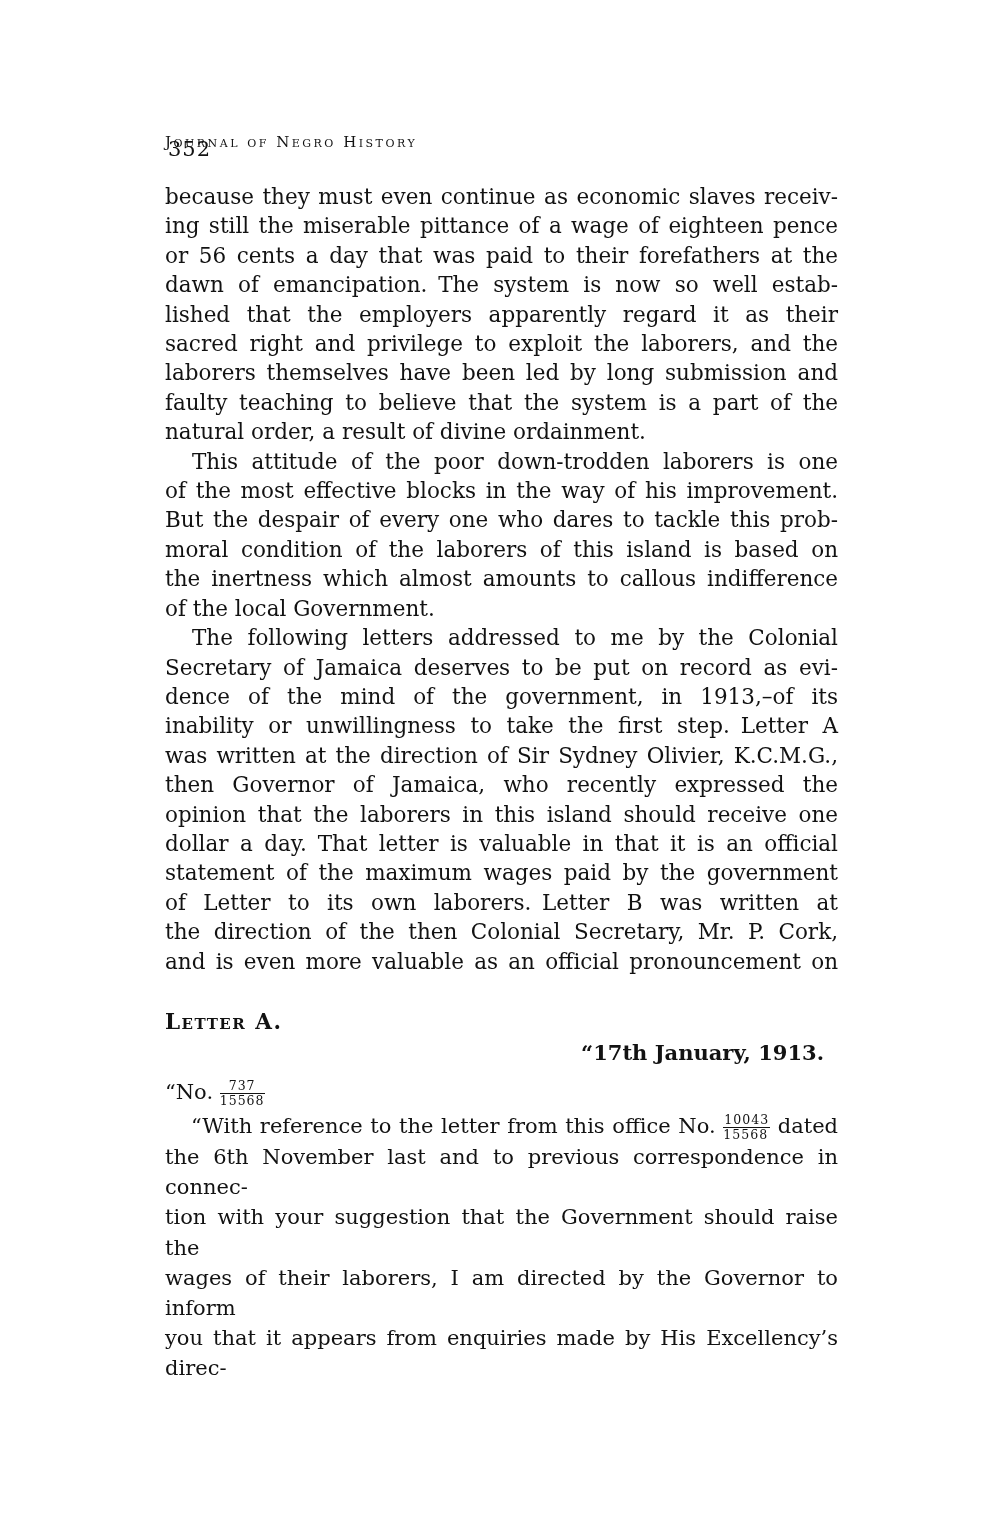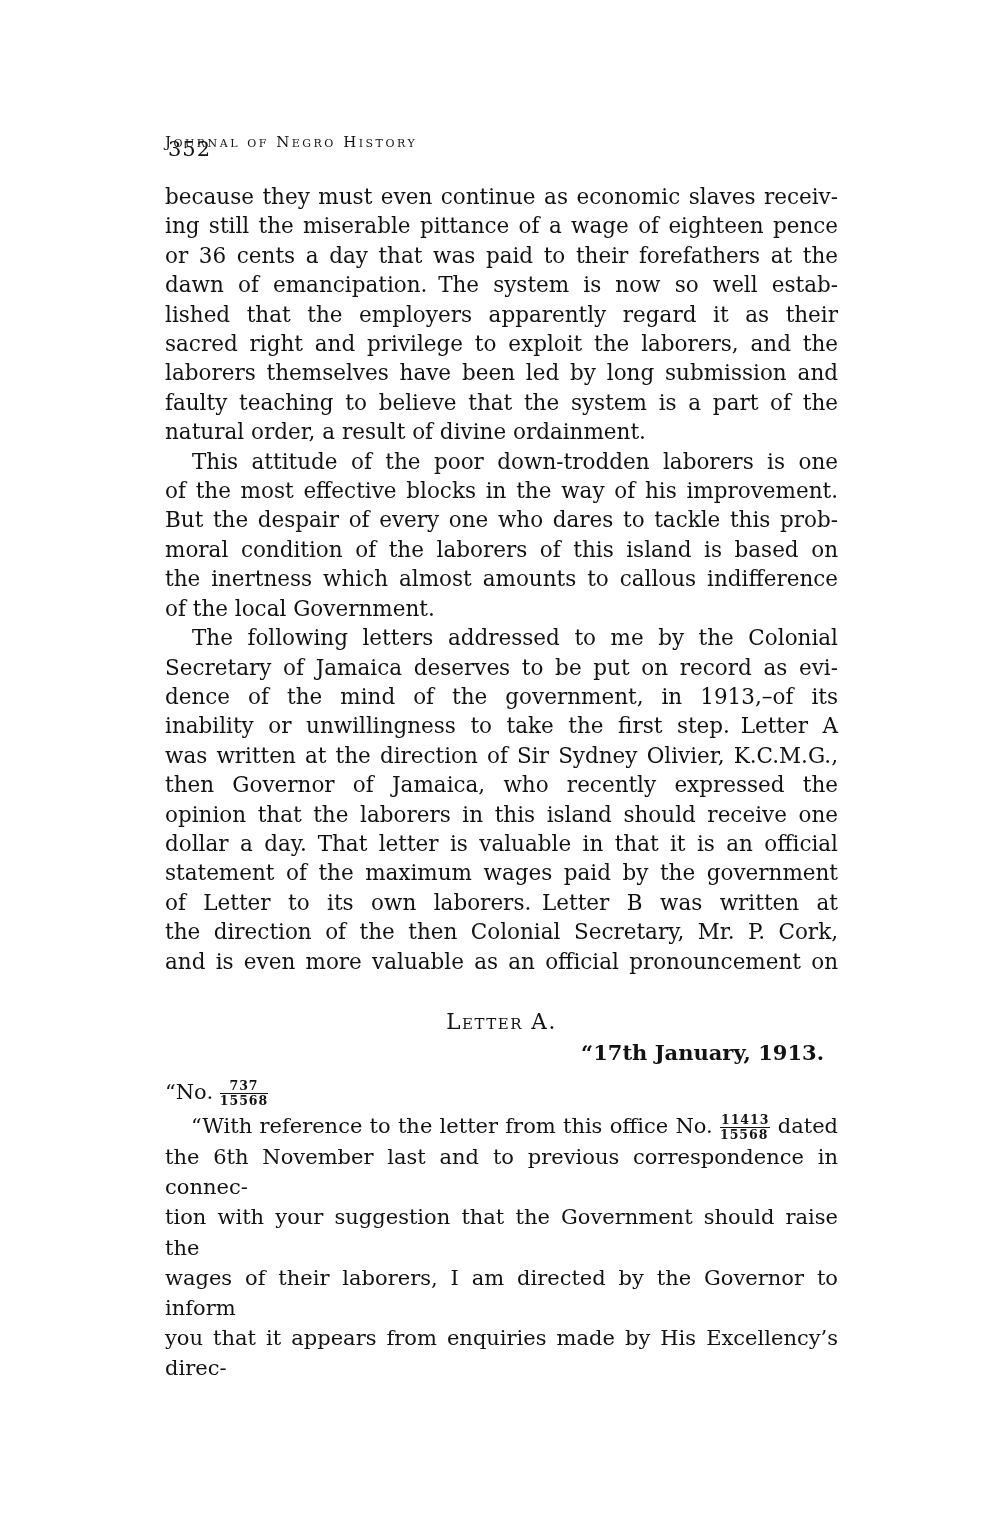--- a/index.html
+++ b/index.html
@@ -50,25 +50,26 @@
     white-space: nowrap_off;
   }
   .line.last {
     text-align-last: left;
   }
   .line.indent {
     padding-left: 27px;
   }
   .letter-heading {
     margin-top: 31px;
-    text-align: center;
+    text-align: left;
     font-variant-caps: small-caps;
     font-size: 21.5px;
     letter-spacing: 1.5px;
     line-height: 30px;
+    font-weight: bold;
   }
   .letter-date {
     text-align: right;
     padding-right: 14px;
     font-size: 21px;
     line-height: 29px;
     margin-top: 1px;
     font-weight: bold;
   }
   .letter-ref {
@@ -84,21 +85,20 @@
   .letter-body .line.indent {
     padding-left: 26px;
   }
   .frac {
     display: inline-block;
     vertical-align: -0.5em;
     text-align: center;
     font-size: 12.5px;
     line-height: 1.1;
     letter-spacing: 1px;
-    font-weight: bold;
   }
   .frac .num {
     display: block;
     border-bottom: 1.3px solid #121212;
     padding: 0 1px;
   }
   .frac .den {
     display: block;
   }
 </style>
@@ -108,21 +108,21 @@
 <div class="column">
 
   <div class="page-header">
     <span class="page-number">352</span>
     <span class="journal-title">Journal of Negro History</span>
   </div>
 
   <div class="body-text" id="paragraphs">
       <div class="line">because they must even continue as economic slaves receiv-</div>
       <div class="line">ing still the miserable pittance of a wage of eighteen pence</div>
-      <div class="line">or 36 cents a day that was paid to their forefathers at the</div>
+      <div class="line">or 56 cents a day that was paid to their forefathers at the</div>
       <div class="line">dawn of emancipation. The system is now so well estab-</div>
       <div class="line">lished that the employers apparently regard it as their</div>
       <div class="line">sacred right and privilege to exploit the laborers, and the</div>
       <div class="line">laborers themselves have been led by long submission and</div>
       <div class="line">faulty teaching to believe that the system is a part of the</div>
       <div class="line last">natural order, a result of divine ordainment.</div>
       <div class="line indent">This attitude of the poor down-trodden laborers is one</div>
       <div class="line">of the most effective blocks in the way of his improvement.</div>
       <div class="line">But the despair of every one who dares to tackle this prob-</div>
       <div class="line">moral condition of the laborers of this island is based on</div>
@@ -142,20 +142,20 @@
       <div class="line">and is even more valuable as an official pronouncement on</div>
     </div>
 
   <div class="letter-heading">Letter A.</div>
 
   <div class="letter-date">“17th January, 1913.</div>
 
   <div class="letter-ref" id="letter-ref">“No. <span class="frac"><span class="num">737</span><span class="den">15568</span></span></div>
 
   <div class="letter-body" id="letter-body">
-      <div class="line indent">“With reference to the letter from this office No. <span class="frac"><span class="num">11413</span><span class="den">15568</span></span> dated</div>
+      <div class="line indent">“With reference to the letter from this office No. <span class="frac"><span class="num">10043</span><span class="den">15568</span></span> dated</div>
       <div class="line">the 6th November last and to previous correspondence in connec-</div>
       <div class="line">tion with your suggestion that the Government should raise the</div>
       <div class="line">wages of their laborers, I am directed by the Governor to inform</div>
       <div class="line">you that it appears from enquiries made by His Excellency’s direc-</div>
     </div>
 
 </div>
 
 </body></html>

